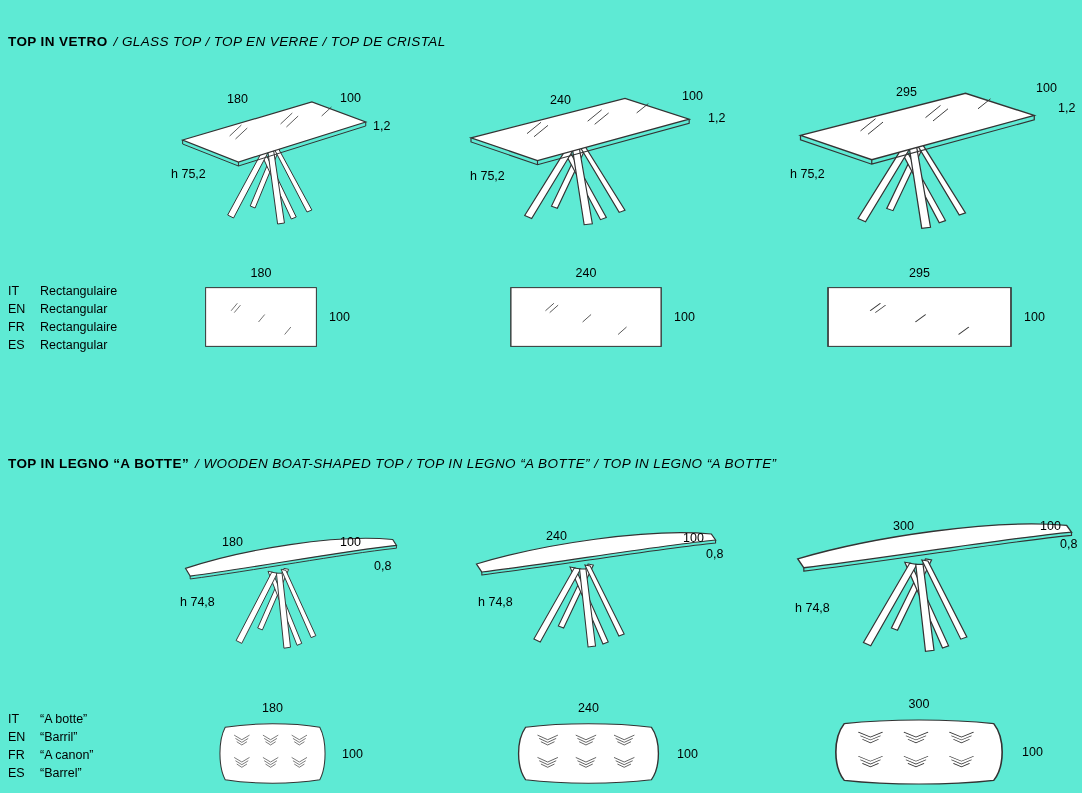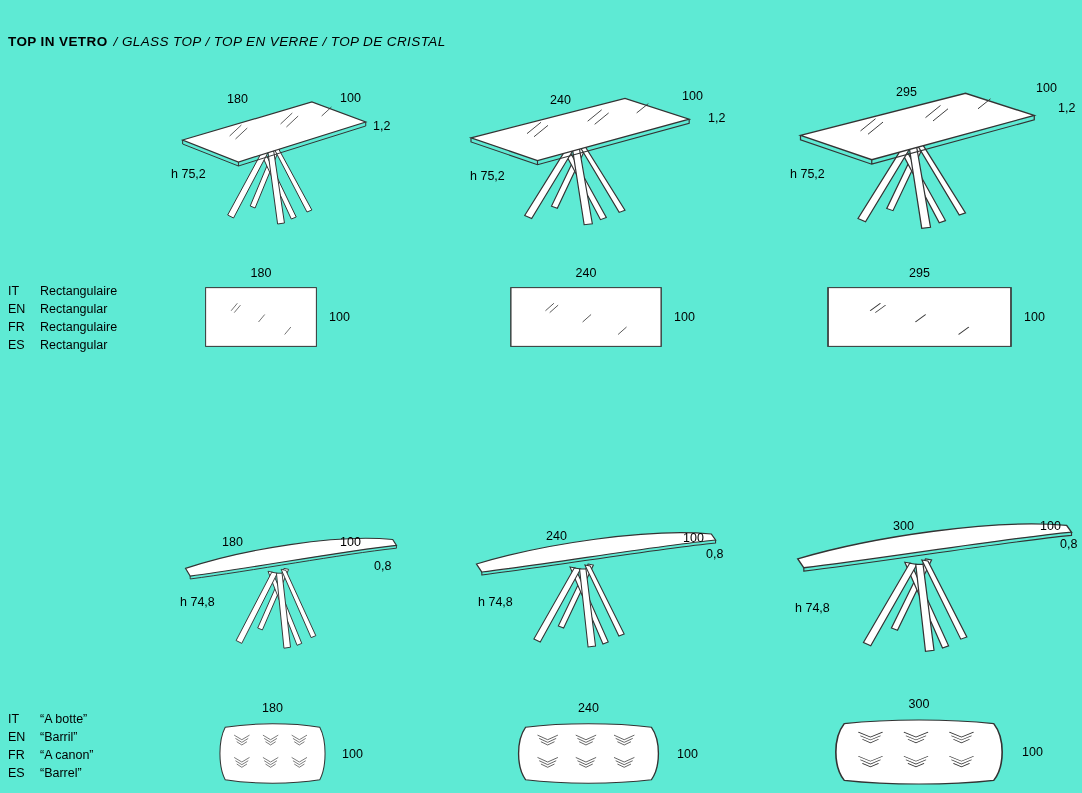--- a/index.html
+++ b/index.html
@@ -148,20 +148,23 @@
       <g stroke="#333" stroke-width="1.1" fill="none">
         <path d="M42,38 L52,26 M47,41 L57,29"></path>
         <path d="M86,56 L96,44"></path>
         <path d="M128,76 L138,64"></path>
       </g>
     </svg>
     <span class="tv-len">295</span>
     <span class="tv-wid">100</span>
   </div>
 
+  <div class="section-title" style="top:456px;">
+    <span class="bold">TOP IN LEGNO “A BOTTE”</span><span class="rest">/ WOODEN BOAT-SHAPED TOP / TOP IN LEGNO “A BOTTE” / TOP IN LEGNO “A BOTTE”</span>
+  </div>
 
   <div class="fig" style="left:178px; top:528px; width:225px; height:125px;">
     <svg viewBox="0 0 240 130" preserveAspectRatio="none">
       <g fill="#ffffff" stroke="#333" stroke-width="1">
         <polygon points="113,42 118,43 90,106 85,104"></polygon>
         <polygon points="110,43 115,44 147,112 142,114"></polygon>
         <polygon points="96,45 101,46 132,120 127,122"></polygon>
         <polygon points="100,46 106,47 68,120 62,117"></polygon>
         <polygon points="105,47 111,47 120,124 113,125"></polygon>
       </g>

